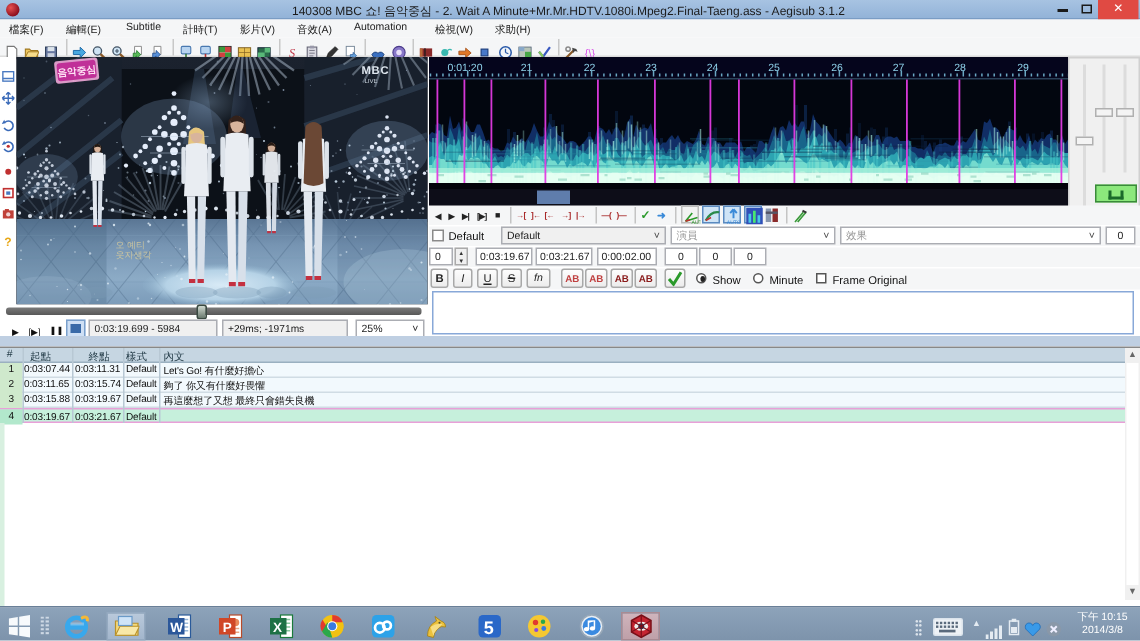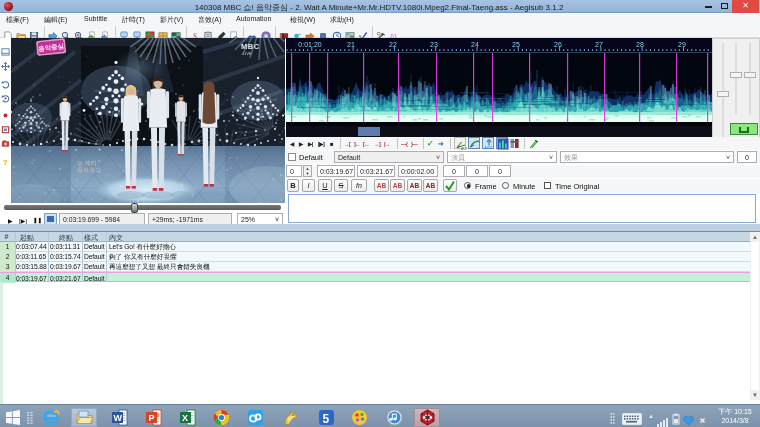--- a/index.html
+++ b/index.html
@@ -1403,25 +1403,25 @@
       <div class="abs" style="left:65px;top:0px;width:16px;height:13px;background:linear-gradient(#fdfdfd,#ececec);border:1px solid #a8a8a8;border-radius:2px;text-align:center;line-height:12px;font-size:7px;color:#222;"><i>fn</i></div>
       <div class="abs" style="left:88px;top:0px;width:15px;height:13px;background:linear-gradient(#fdfdfd,#ececec);border:1px solid #a8a8a8;border-radius:2px;text-align:center;line-height:12px;font-size:7.5px;color:#222;"><span style="color:#c04040;font-weight:bold;font-size:6.5px;">AB</span></div>
       <div class="abs" style="left:104px;top:0px;width:15px;height:13px;background:linear-gradient(#fdfdfd,#ececec);border:1px solid #a8a8a8;border-radius:2px;text-align:center;line-height:12px;font-size:7.5px;color:#222;"><span style="color:#c04040;font-weight:bold;font-size:6.5px;">AB</span></div>
       <div class="abs" style="left:121px;top:0px;width:15px;height:13px;background:linear-gradient(#fdfdfd,#ececec);border:1px solid #a8a8a8;border-radius:2px;text-align:center;line-height:12px;font-size:7.5px;color:#222;"><span style="color:#8a1a1a;font-weight:bold;font-size:6.5px;">AB</span></div>
       <div class="abs" style="left:137px;top:0px;width:15px;height:13px;background:linear-gradient(#fdfdfd,#ececec);border:1px solid #a8a8a8;border-radius:2px;text-align:center;line-height:12px;font-size:7.5px;color:#222;"><span style="color:#8a1a1a;font-weight:bold;font-size:6.5px;">AB</span></div>
       <div class="abs" style="left:157px;top:0px;width:14px;height:13px;background:linear-gradient(#fdfdfd,#ececec);border:1px solid #a8a8a8;border-radius:2px;"><svg width="12" height="11" xmlns="http://www.w3.org/2000/svg">
           <path d="M2,6 l3,3.5 5,-8" stroke="#2a9a2a" stroke-width="2" fill="none"></path>
         </svg></div>
       <div class="abs" style="left:178px;top:2.5px;width:7px;height:7px;border-radius:50%;border:1px solid #555;background:#fff;"></div>
       <div class="abs" style="left:180.5px;top:5px;width:3.5px;height:3.5px;border-radius:50%;background:#222;"></div>
-      <span class="abs" style="left:189px;top:3px;font-size:7.5px;color:#111;">Frame</span>
+      <span class="abs" style="left:189px;top:3px;font-size:7.5px;color:#111;">Show</span>
       <div class="abs" style="left:216px;top:2.5px;width:7px;height:7px;border-radius:50%;border:1px solid #555;background:#fff;"></div>
       <span class="abs" style="left:227px;top:3px;font-size:7.5px;color:#111;">Minute</span>
       <div class="abs" style="left:258px;top:2.5px;width:7px;height:7px;border:1px solid #555;background:#fff;"></div>
-      <span class="abs" style="left:269px;top:3px;font-size:7.5px;color:#111;">Time Original</span>
+      <span class="abs" style="left:269px;top:3px;font-size:7.5px;color:#111;">Frame Original</span>
     </div>
 
 <div class="abs" style="left:288px;top:194px;width:468px;height:29px;background:#fff;border:1px solid #88a8d8;"></div>
 
 <div class="abs" style="left:0;top:224px;width:760px;height:7px;background:#bfcfe2;"></div>
 
 <div id="grid" class="abs" style="left:0;top:231px;width:760px;height:173px;background:#fff;">
       <div class="abs" style="left:0;top:0;width:760px;height:1px;background:#888;"></div>
       <div class="abs" style="left:0;top:1px;width:750px;height:9.5px;background:#c6d6e2;border-bottom:1px solid #9ab0c0;font-size:7px;color:#223a46;">
         <span class="abs" style="left:4.5px;top:1px;">#</span>

